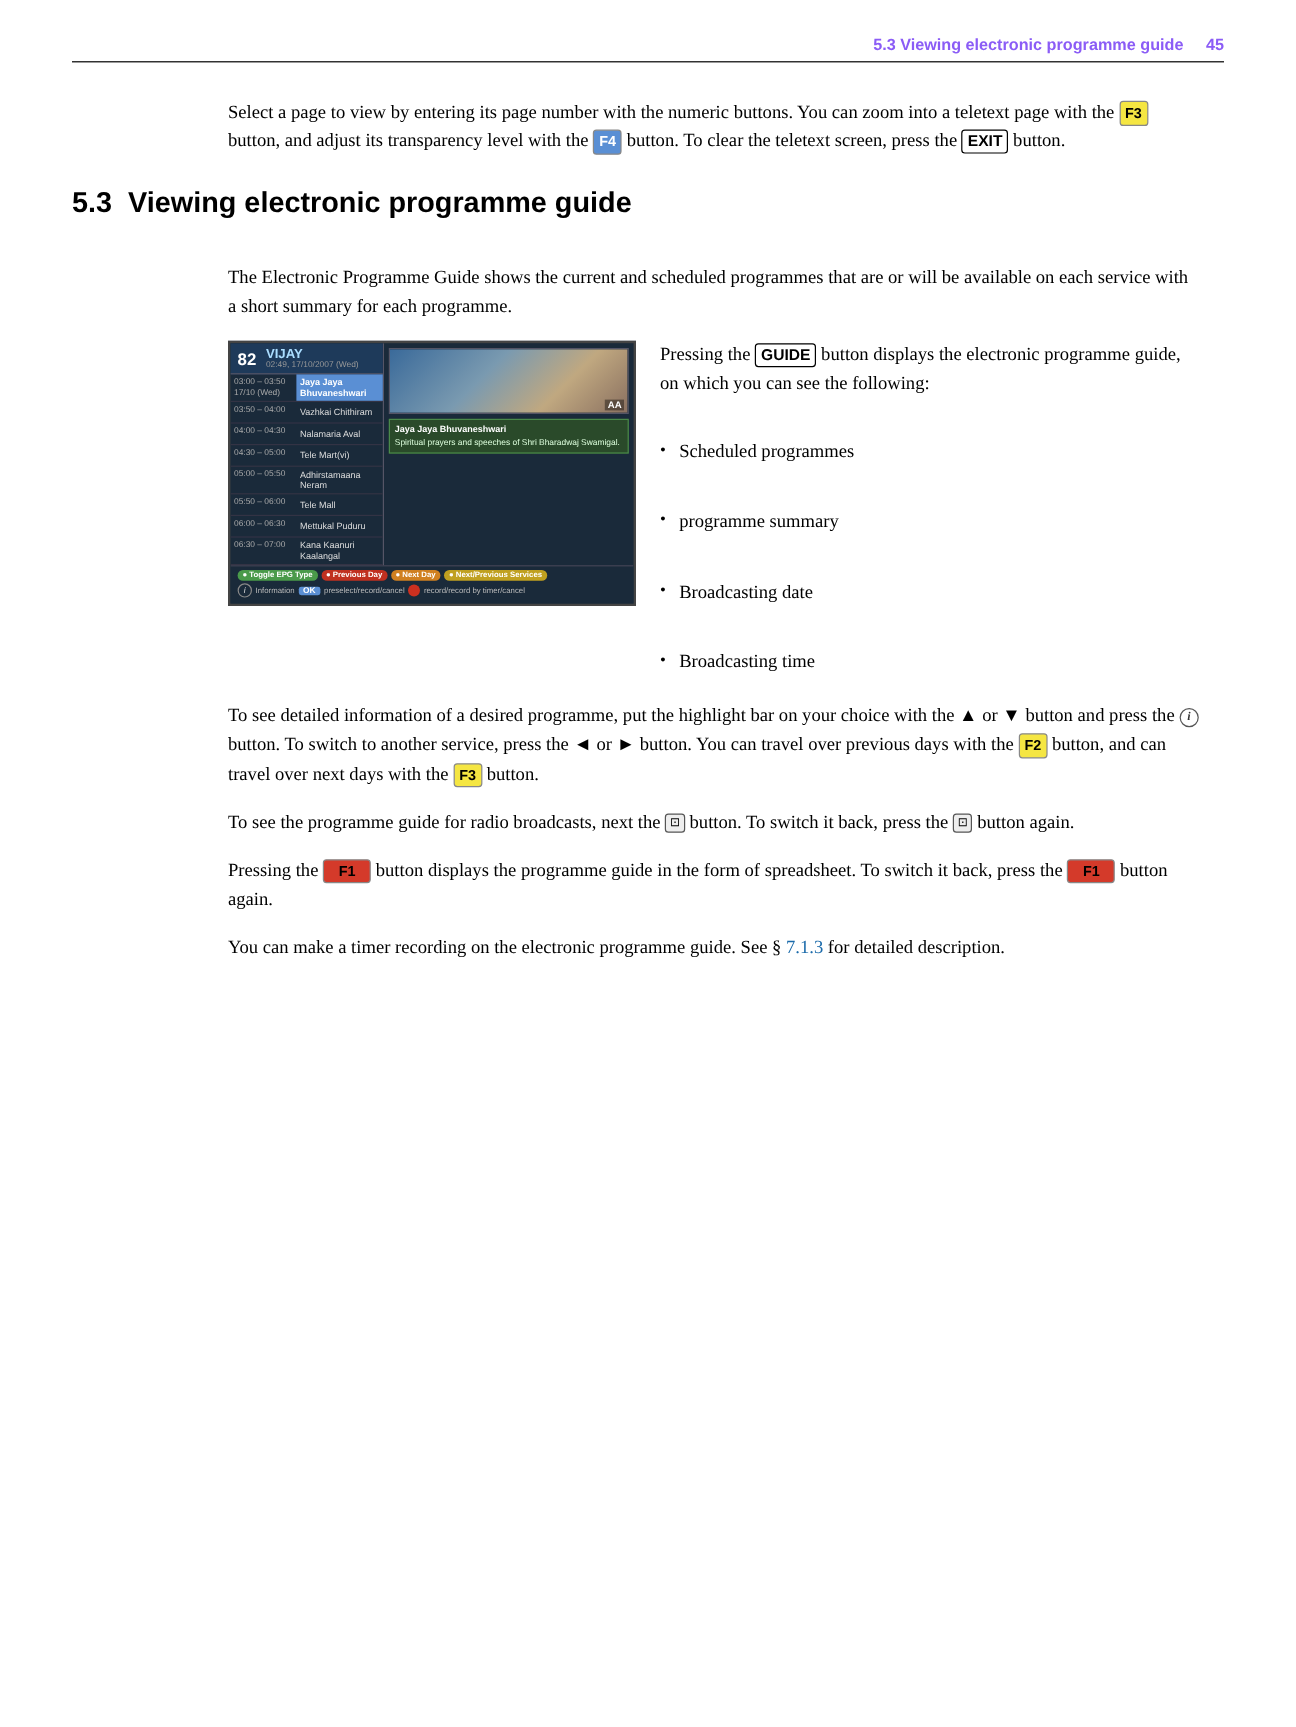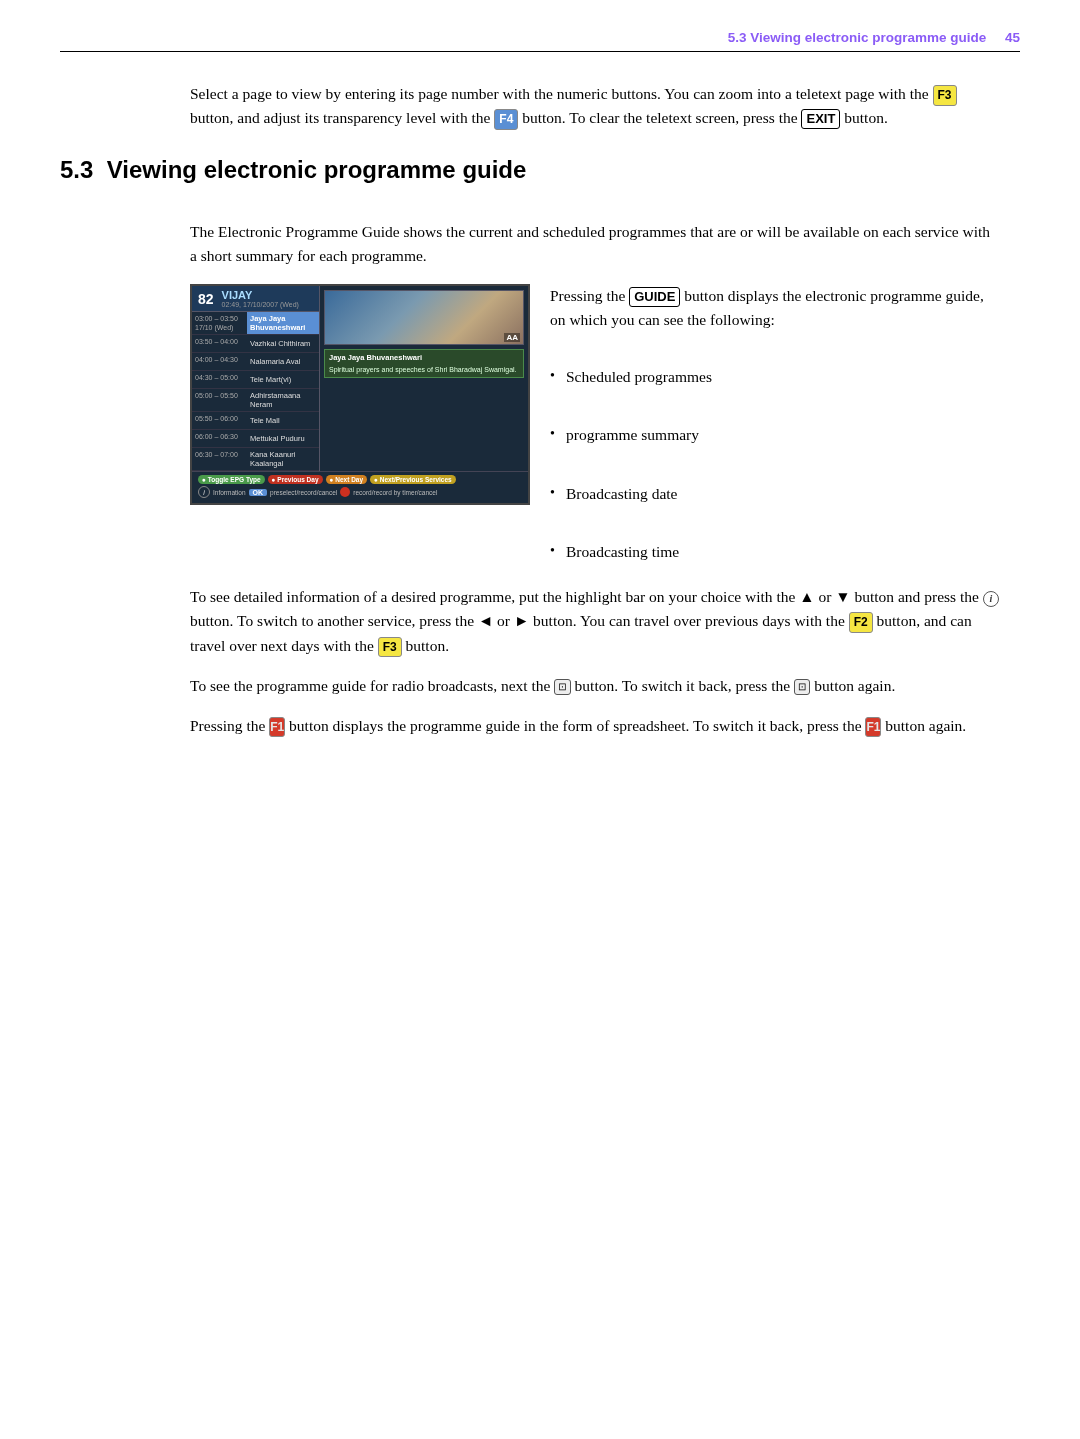--- a/index.html
+++ b/index.html
@@ -83,25 +83,25 @@
       font-family: Arial, Helvetica, sans-serif;
       font-size: 12px;
       font-weight: bold;
       color: #fff;
     }
 
     .key-box-red {
       background: #d43a2a;
       border: 1.5px solid #888;
       border-radius: 3px;
-      padding: 1px 0;
+      padding: 1px 12px;
       font-family: Arial, Helvetica, sans-serif;
       font-size: 12px;
       font-weight: bold;
-      color: #e5e5e5;
+      color: #000000;
     }
 
     
     .figure-row {
       display: flex;
       flex-direction: row;
       margin-left: 130px;
       margin-right: 20px;
       margin-bottom: 20px;
       gap: 20px;
@@ -523,14 +523,19 @@
   </div>
 
   <div class="body-text">
     <span>Pressing the</span>
     <span class="key-box key-box-red">F1</span>
     <span>button displays the programme guide in the form of spreadsheet. To switch it back, press the</span>
     <span class="key-box key-box-red">F1</span>
     <span>button again.</span>
   </div>
 
+  <div class="body-text">
+    <span>You can make a timer recording on the electronic programme guide. See §</span>
+    <a href="#" class="internal-link">7.1.3</a>
+    <span>for detailed description.</span>
+  </div>
 
 </div>
 
 </body></html>

